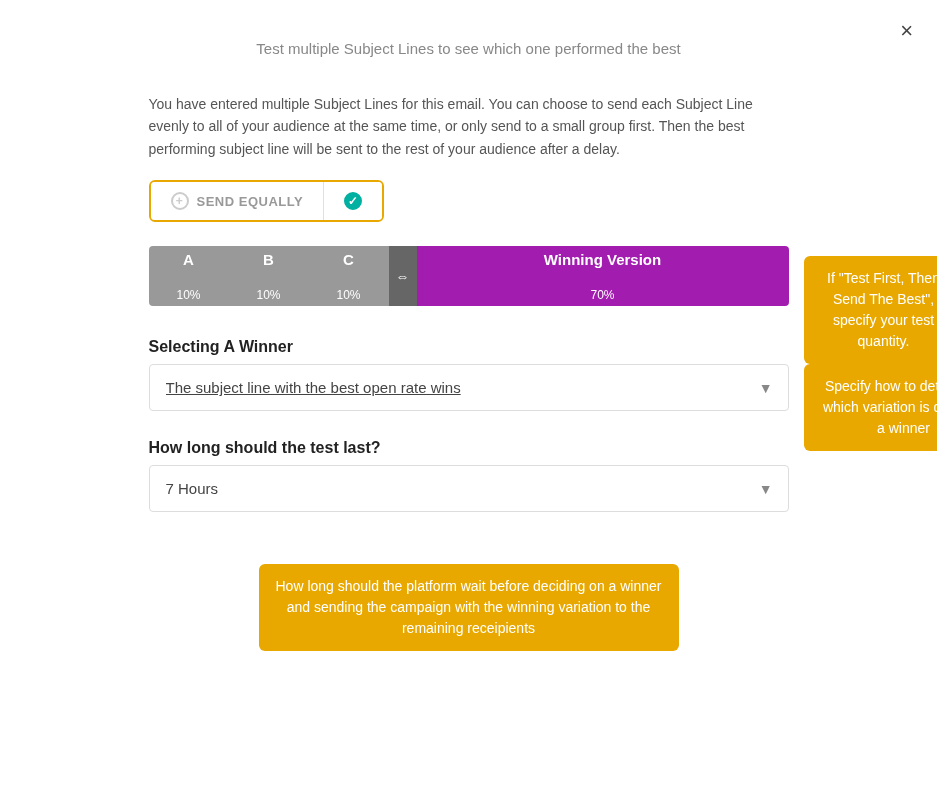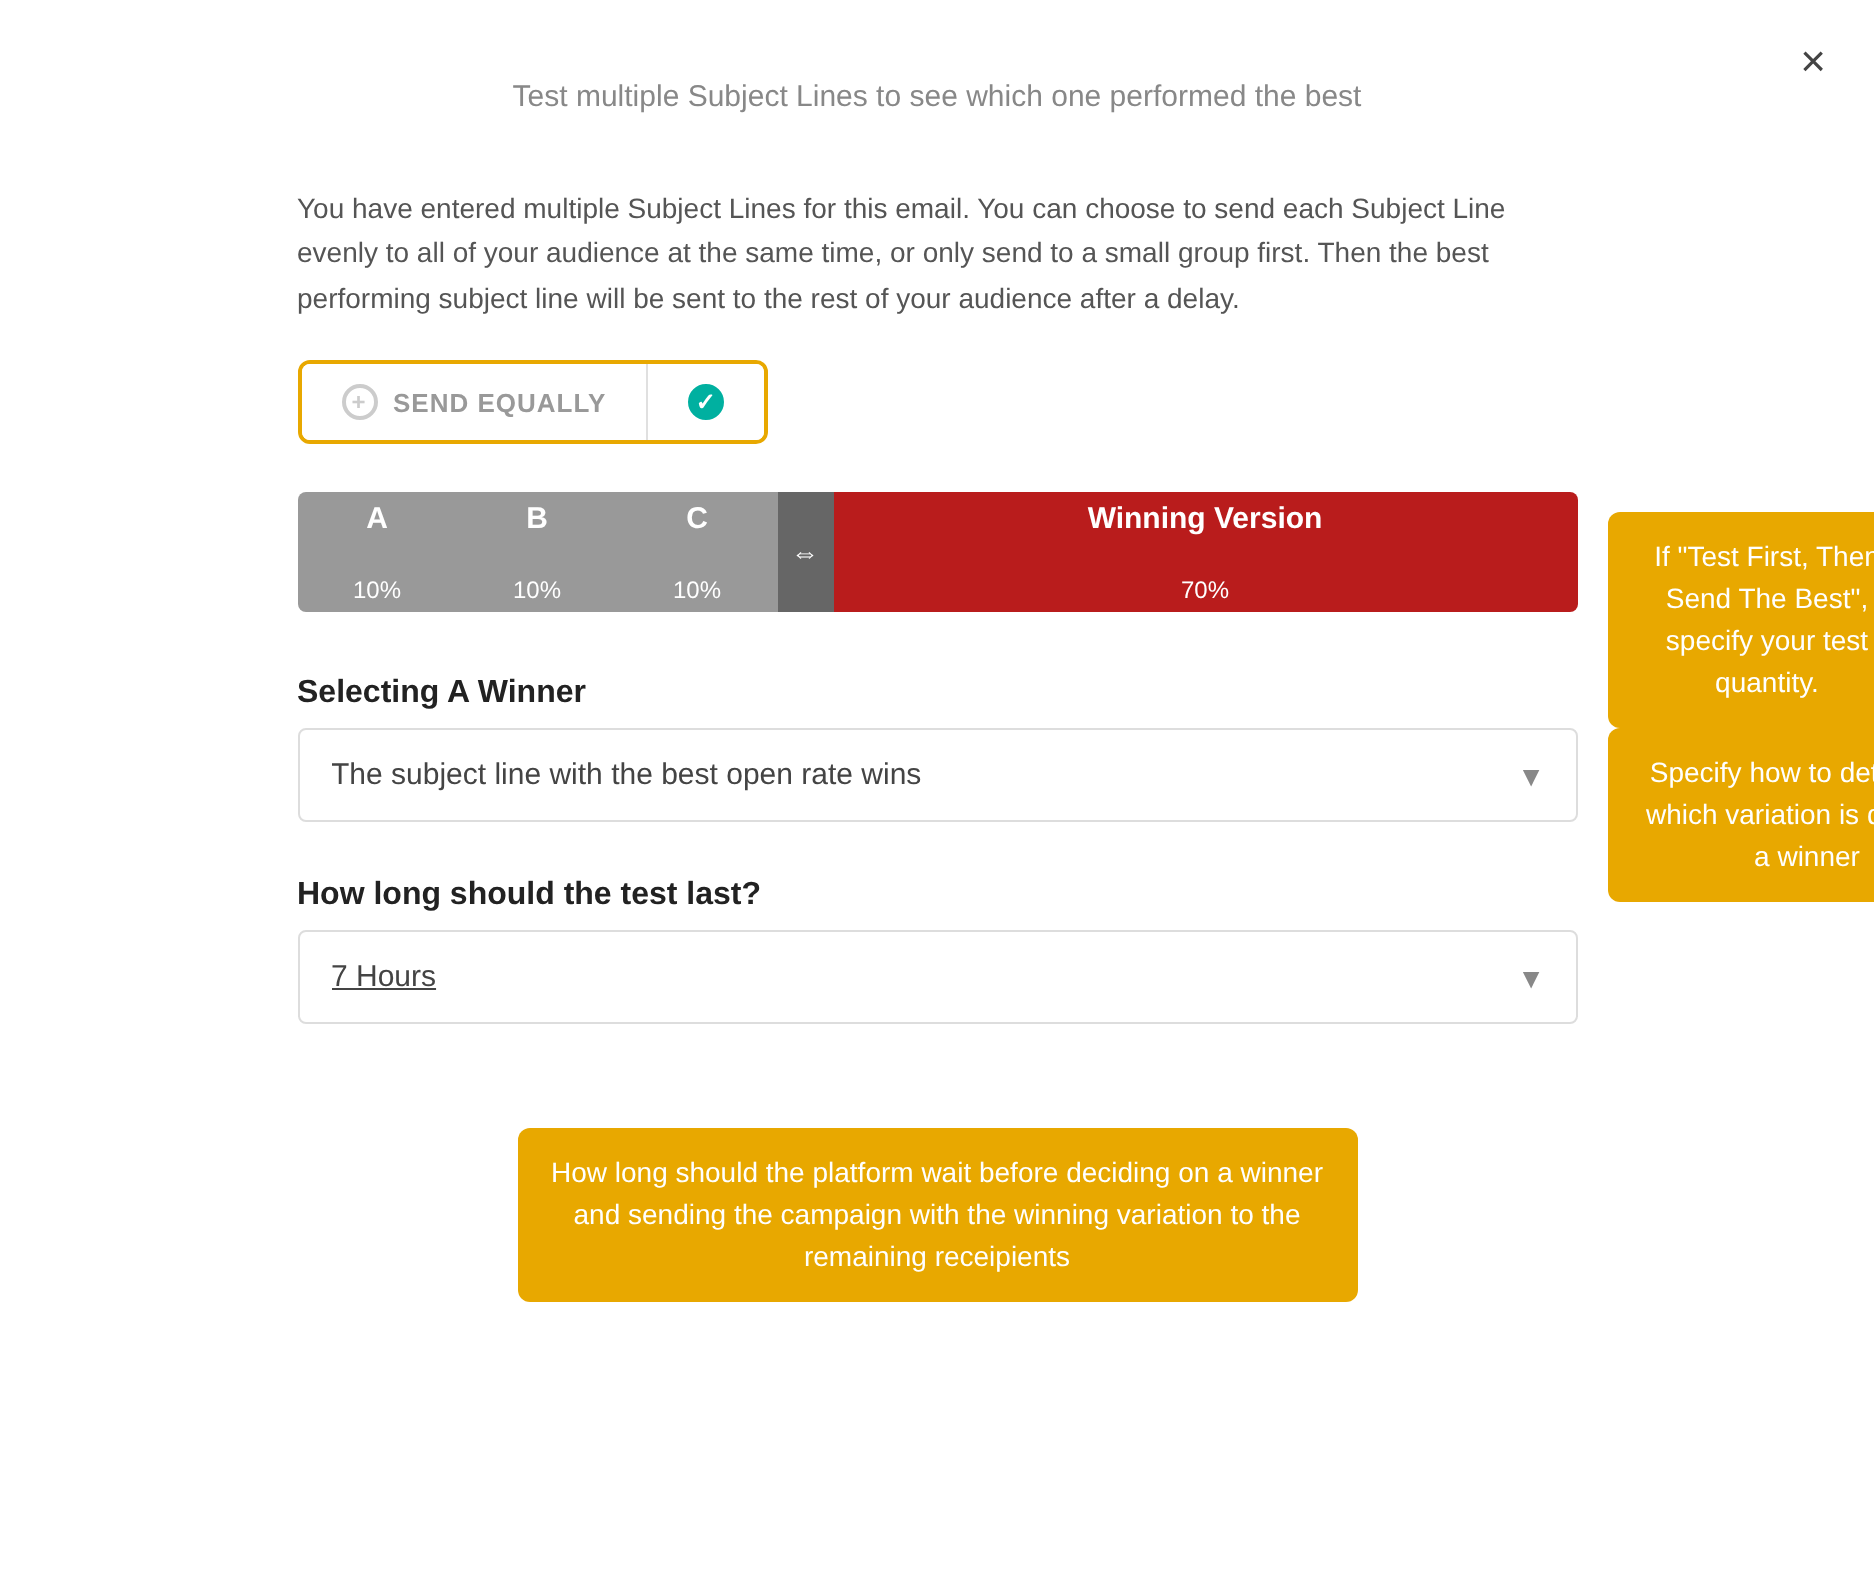--- a/index.html
+++ b/index.html
@@ -121,21 +121,21 @@
       justify-content: center;
       color: #fff;
       font-size: 13px;
       font-weight: 600;
     }
     .var-block.gray {
       background: #999;
       flex: 0 0 80px;
     }
     .var-block.teal {
-      background: #b91c1c;
+      background: #a21caf;
       flex: 1;
     }
     .var-label { font-size: 15px; font-weight: 700; }
     .var-pct { font-size: 12px; font-weight: 400; margin-top: 20px; }
     .var-handle {
       width: 28px;
       background: #666;
       display: flex;
       align-items: center;
       justify-content: center;
@@ -153,37 +153,37 @@
     .winner-select {
       width: 100%;
       padding: 14px 16px;
       font-size: 15px;
       color: #444;
       border: 1px solid #ddd;
       border-radius: 4px;
       appearance: none;
       background: #fff;
       cursor: pointer;
+      text-decoration: underline;
     }
 
     
     .duration-select-wrapper {
       position: relative;
     }
     .duration-select {
       width: 100%;
       padding: 14px 16px;
       font-size: 15px;
       color: #444;
       border: 1px solid #ddd;
       border-radius: 4px;
       appearance: none;
       background: #fff;
       cursor: pointer;
-      text-decoration: underline;
     }
     .select-arrow {
       position: absolute;
       right: 16px;
       top: 50%;
       transform: translateY(-50%);
       color: #888;
       pointer-events: none;
       font-size: 14px;
     }

